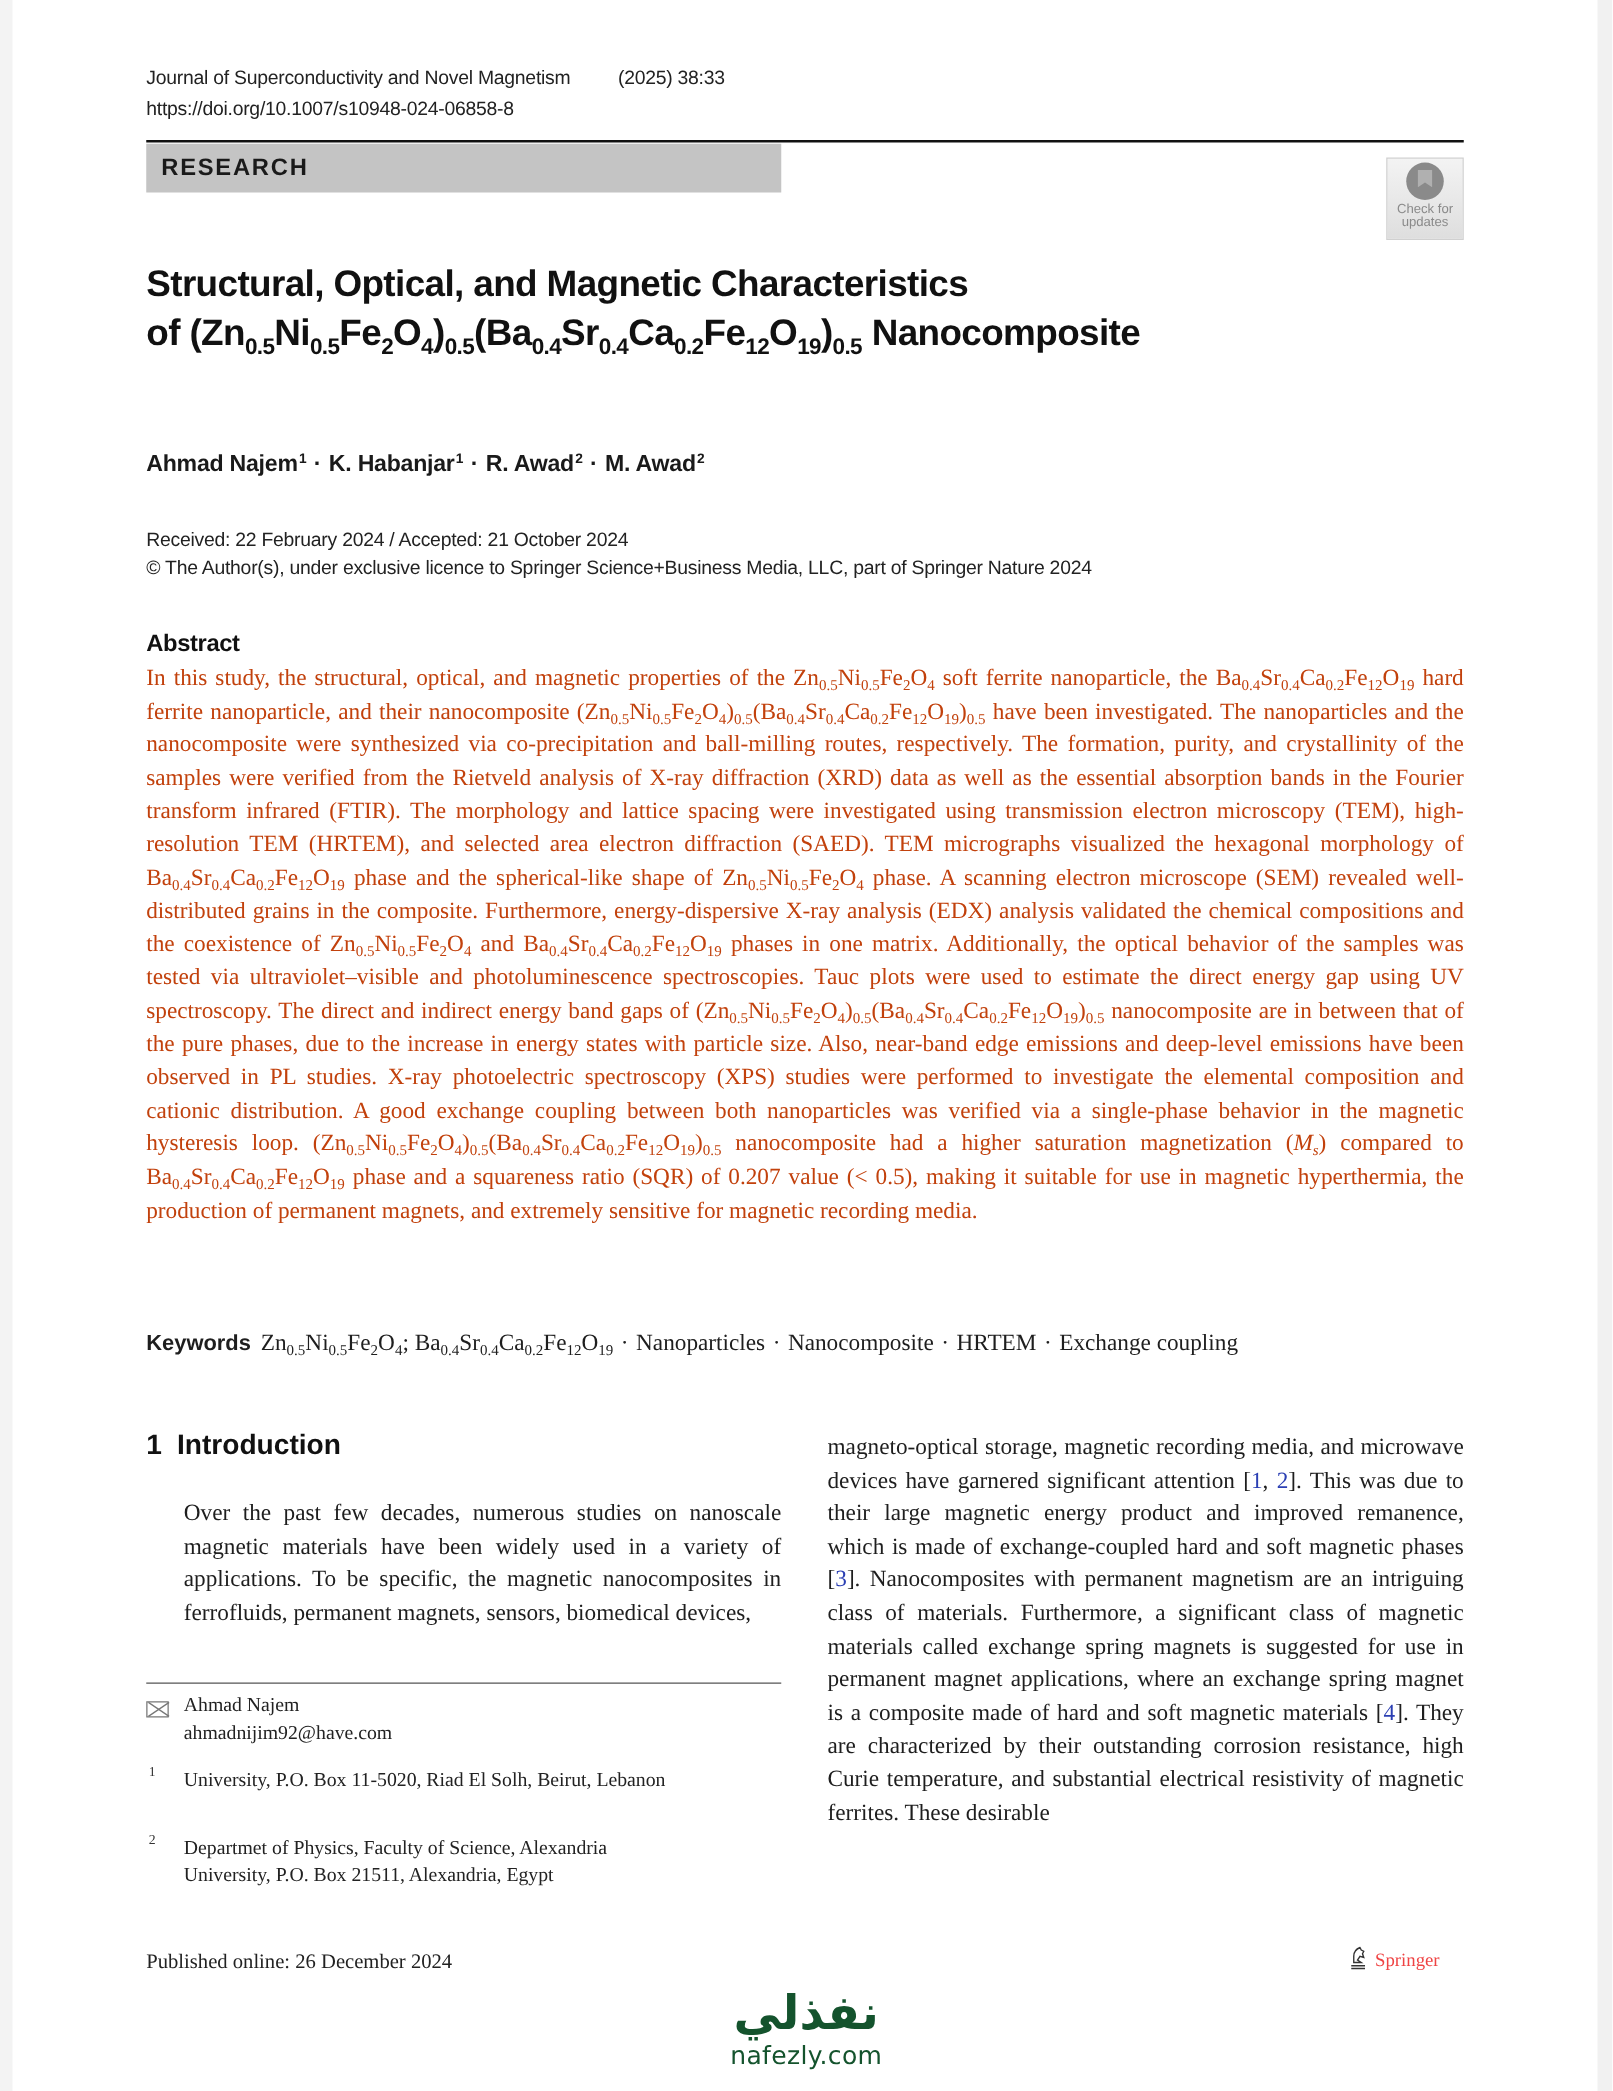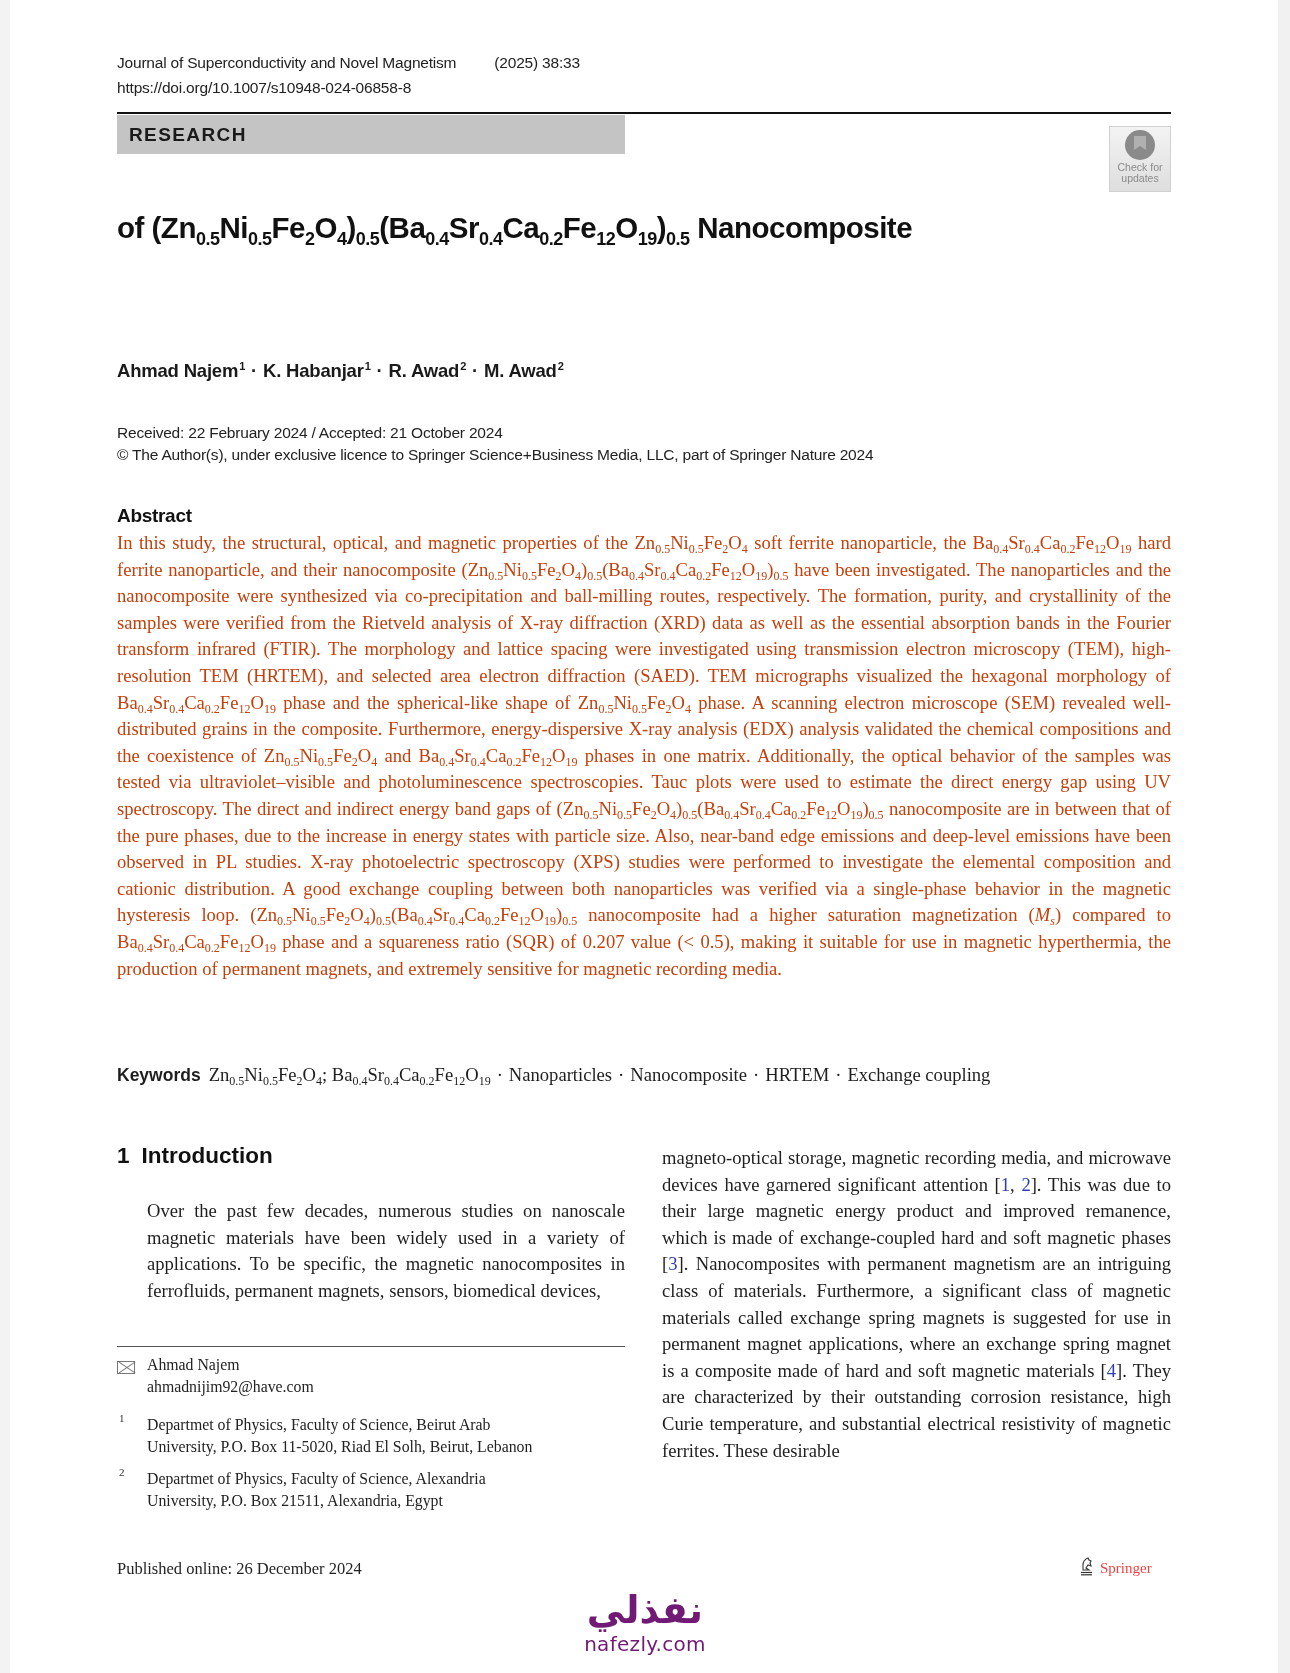--- a/index.html
+++ b/index.html
@@ -55,21 +55,21 @@
   .fn-icon { left: 117px; top: 1361px; width: 18px; height: 13px; border: 1px solid #777; box-sizing: border-box; }
   .fn-icon::before, .fn-icon::after { content: ""; position: absolute; left: -1px; top: 5px; width: 20px; height: 1px; background: #777; }
   .fn-icon::before { transform: rotate(34deg); }
   .fn-icon::after { transform: rotate(-34deg); }
   .fn-mark { font-size: 11px; color: #333; }
 
   .published { left: 117px; top: 1559px; font-size: 16.5px; color: #222; }
   .springer { left: 1080px; top: 1557px; font-size: 15px; color: #ef4444; }
   .springer-icon { display: inline-block; width: 14px; height: 19px; vertical-align: -3px; margin-right: 6px; }
 
-  .watermark { left: 560px; top: 1588px; width: 170px; text-align: center; color: #701a75; }
+  .watermark { left: 560px; top: 1588px; width: 170px; text-align: center; color: #14532d; }
   .wm-arabic { font-size: 38px; font-weight: bold; font-family: "DejaVu Sans", sans-serif; line-height: 44px; }
   .wm-url { font-size: 20px; font-family: "DejaVu Sans", sans-serif; letter-spacing: 0.3px; }
 </style>
 </head>
 <body>
 
 <div class="edge-left"></div>
 <div class="edge-right"></div>
 
 <div class="abs sans journal-line">
@@ -82,20 +82,21 @@
 
 <div class="abs sans check-badge">
   <div class="check-circle"></div>
   <div class="check-text">
     <div>Check for</div>
     <div>updates</div>
   </div>
 </div>
 
 <div class="abs sans title">
+  <div>Structural, Optical, and Magnetic Characteristics</div>
   <div><span>of </span><span id="title-formula"><span>(Zn<sub>0.5</sub>Ni<sub>0.5</sub>Fe<sub>2</sub>O<sub>4</sub>)<sub>0.5</sub>(Ba<sub>0.4</sub>Sr<sub>0.4</sub>Ca<sub>0.2</sub>Fe<sub>12</sub>O<sub>19</sub>)<sub>0.5</sub></span></span><span> Nanocomposite</span></div>
 </div>
 
 <div class="abs sans authors" id="authors"><span>Ahmad Najem</span><sup>1</sup><span class="dot">·</span><span>K. Habanjar</span><sup>1</sup><span class="dot">·</span><span>R. Awad</span><sup>2</sup><span class="dot">·</span><span>M. Awad</span><sup>2</sup></div>
 
 <div class="abs sans dates">Received: 22 February 2024 / Accepted: 21 October 2024</div>
 <div class="abs sans copyright">© The Author(s), under exclusive licence to Springer Science+Business Media, LLC, part of Springer Nature 2024</div>
 
 <div class="abs sans abstract-head">Abstract</div>
 <div class="abs abstract-body" id="abstract-body">In this study, the structural, optical, and magnetic properties of the <span>Zn<sub>0.5</sub>Ni<sub>0.5</sub>Fe<sub>2</sub>O<sub>4</sub></span> soft ferrite nanoparticle, the <span>Ba<sub>0.4</sub>Sr<sub>0.4</sub>Ca<sub>0.2</sub>Fe<sub>12</sub>O<sub>19</sub></span> hard ferrite nanoparticle, and their nanocomposite <span>(Zn<sub>0.5</sub>Ni<sub>0.5</sub>Fe<sub>2</sub>O<sub>4</sub>)<sub>0.5</sub>(Ba<sub>0.4</sub>Sr<sub>0.4</sub>Ca<sub>0.2</sub>Fe<sub>12</sub>O<sub>19</sub>)<sub>0.5</sub></span> have been investigated. The nanoparticles and the nanocomposite were synthesized via co-precipitation and ball-milling routes, respectively. The formation, purity, and crystallinity of the samples were verified from the Rietveld analysis of X-ray diffraction (XRD) data as well as the essential absorption bands in the Fourier transform infrared (FTIR). The morphology and lattice spacing were investigated using transmission electron microscopy (TEM), high-resolution TEM (HRTEM), and selected area electron diffraction (SAED). TEM micrographs visualized the hexagonal morphology of <span>Ba<sub>0.4</sub>Sr<sub>0.4</sub>Ca<sub>0.2</sub>Fe<sub>12</sub>O<sub>19</sub></span> phase and the spherical-like shape of <span>Zn<sub>0.5</sub>Ni<sub>0.5</sub>Fe<sub>2</sub>O<sub>4</sub></span> phase. A scanning electron microscope (SEM) revealed well-distributed grains in the composite. Furthermore, energy-dispersive X-ray analysis (EDX) analysis validated the chemical compositions and the coexistence of <span>Zn<sub>0.5</sub>Ni<sub>0.5</sub>Fe<sub>2</sub>O<sub>4</sub></span> and <span>Ba<sub>0.4</sub>Sr<sub>0.4</sub>Ca<sub>0.2</sub>Fe<sub>12</sub>O<sub>19</sub></span> phases in one matrix. Additionally, the optical behavior of the samples was tested via ultraviolet–visible and photoluminescence spectroscopies. Tauc plots were used to estimate the direct energy gap using UV spectroscopy. The direct and indirect energy band gaps of <span>(Zn<sub>0.5</sub>Ni<sub>0.5</sub>Fe<sub>2</sub>O<sub>4</sub>)<sub>0.5</sub>(Ba<sub>0.4</sub>Sr<sub>0.4</sub>Ca<sub>0.2</sub>Fe<sub>12</sub>O<sub>19</sub>)<sub>0.5</sub></span> nanocomposite are in between that of the pure phases, due to the increase in energy states with particle size. Also, near-band edge emissions and deep-level emissions have been observed in PL studies. X-ray photoelectric spectroscopy (XPS) studies were performed to investigate the elemental composition and cationic distribution. A good exchange coupling between both nanoparticles was verified via a single-phase behavior in the magnetic hysteresis loop. <span>(Zn<sub>0.5</sub>Ni<sub>0.5</sub>Fe<sub>2</sub>O<sub>4</sub>)<sub>0.5</sub>(Ba<sub>0.4</sub>Sr<sub>0.4</sub>Ca<sub>0.2</sub>Fe<sub>12</sub>O<sub>19</sub>)<sub>0.5</sub></span> nanocomposite had a higher saturation magnetization (<i>M<sub><i>s</i></sub></i>) compared to <span>Ba<sub>0.4</sub>Sr<sub>0.4</sub>Ca<sub>0.2</sub>Fe<sub>12</sub>O<sub>19</sub></span> phase and a squareness ratio (SQR) of 0.207 value (&lt; 0.5), making it suitable for use in magnetic hyperthermia, the production of permanent magnets, and extremely sensitive for magnetic recording media.</div>
@@ -112,21 +113,20 @@
 <div class="abs col-right intro" id="intro-right">magneto-optical storage, magnetic recording media, and microwave devices have garnered significant attention [<span class="cite" style="color: rgb(43, 63, 179);">1</span>, <span class="cite" style="color: rgb(43, 63, 179);">2</span>]. This was due to their large magnetic energy product and improved remanence, which is made of exchange-coupled hard and soft magnetic phases [<span class="cite" style="color: rgb(43, 63, 179);">3</span>]. Nanocomposites with permanent magnetism are an intriguing class of materials. Furthermore, a significant class of magnetic materials called exchange spring magnets is suggested for use in permanent magnet applications, where an exchange spring magnet is a composite made of hard and soft magnetic materials [<span class="cite" style="color: rgb(43, 63, 179);">4</span>]. They are characterized by their outstanding corrosion resistance, high Curie temperature, and substantial electrical resistivity of magnetic ferrites. These desirable</div>
 
 <div class="abs fn-rule"></div>
 <div class="abs fn-icon"></div>
 <div class="abs fn-block" style="left:147px; top:1354px;">
   <div>Ahmad Najem</div>
   <div>ahmadnijim92@have.com</div>
 </div>
 <div class="abs fn-mark" style="left:119px; top:1412px;">1</div>
 <div class="abs fn-block" style="left:147px; top:1414px;">
-  <div>Departmet of Physics, Faculty of Science, Beirut Arab</div>
   <div>University, P.O. Box 11-5020, Riad El Solh, Beirut, Lebanon</div>
 </div>
 <div class="abs fn-mark" style="left:119px; top:1466px;">2</div>
 <div class="abs fn-block" style="left:147px; top:1468px;">
   <div>Departmet of Physics, Faculty of Science, Alexandria</div>
   <div>University, P.O. Box 21511, Alexandria, Egypt</div>
 </div>
 
 <div class="abs published">Published online: 26 December 2024</div>
 <div class="abs springer">

